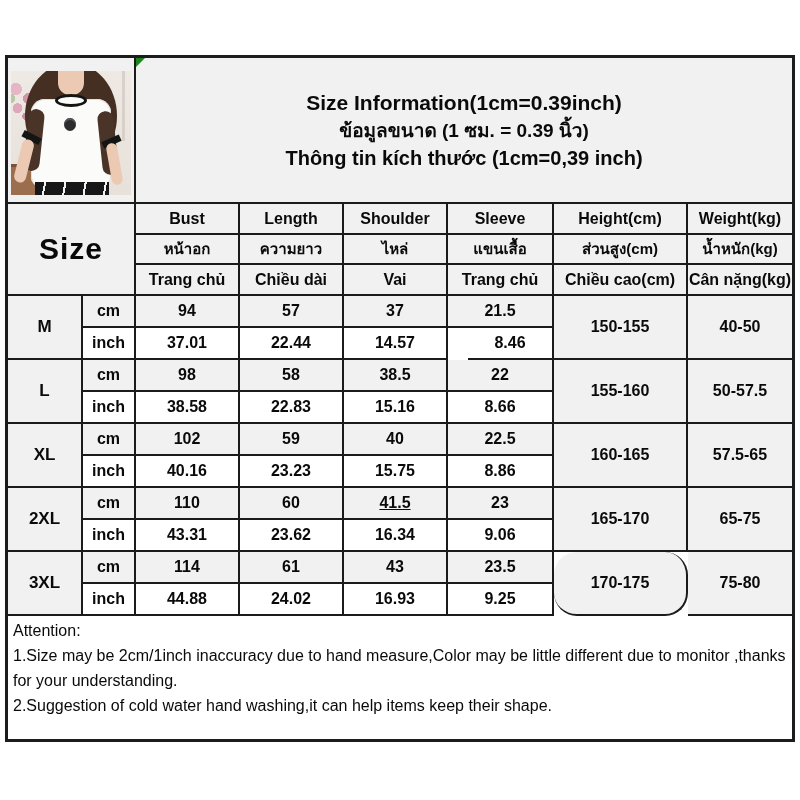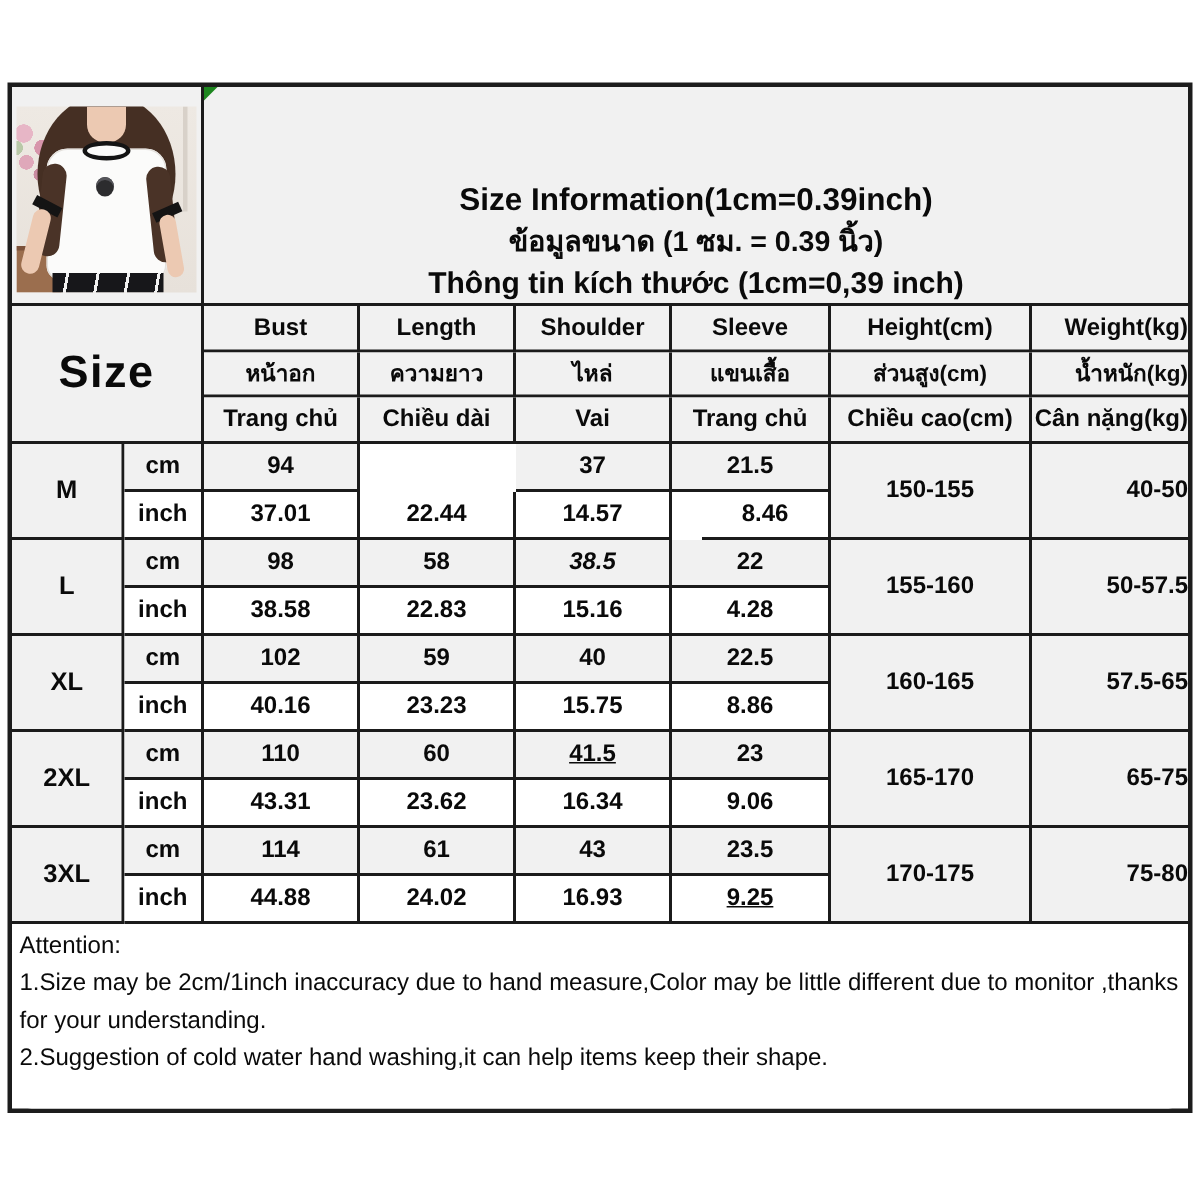--- a/index.html
+++ b/index.html
@@ -15,21 +15,21 @@
     grid-template-columns:75px 53px 104px 104px 104px 106px 134px 1fr;
     grid-template-rows:146px 31px 30px 31px repeat(10,32px) 1fr;
   }
   .c{
     display:flex;align-items:center;justify-content:center;
     border-right:2px solid #1b1b1b;border-bottom:2px solid #1b1b1b;
     box-sizing:border-box;overflow:hidden;background:#fff;
   }
   .gray{background:#f1f1f1;}
   .white{background:#ffffff;}
-  .lastcol{border-right:none;justify-content:flex-end;}
+  .lastcol{border-right:none;}
   .lastrow{border-bottom:none;}
   .bold{font-weight:bold;}
 
   
   .title-cell{flex-direction:column;position:relative;gap:2px;}
   .title-en{font-size:21px;font-weight:bold;line-height:26px;}
   .title-th{font-size:19px;font-weight:bold;line-height:25px;}
   .title-vi{font-size:20px;font-weight:bold;line-height:26px;}
   .green-tri{
     position:absolute;left:0;top:0;width:0;height:0;
@@ -136,42 +136,43 @@
   <div class="c gray bold h-vi lastcol" style="grid-column:8;grid-row:4;">Cân nặng(kg)</div>
 
   <div class="c white attention lastcol lastrow" style="grid-column:1/9;grid-row:15;">
     <div>Attention:</div>
     <div>1.Size may be 2cm/1inch inaccuracy due to hand measure,Color may be little different due to monitor ,thanks for your understanding.</div>
     <div>2.Suggestion of cold water hand washing,it can help items keep their shape.</div>
   </div>
 <div class="c gray bold size-label" style="grid-area: 5 / 1 / span 2;">M</div>
     <div class="c gray bold unit" style="grid-area: 5 / 2;">cm</div>
     <div class="c gray bold val" style="grid-area: 5 / 3;">94</div>
+    <div class="c gray bold val" style="grid-area: 5 / 4;">57</div>
     <div class="c gray bold val" style="grid-area: 5 / 5;">37</div>
     <div class="c gray bold val" style="grid-area: 5 / 6;">21.5</div>
     <div class="c gray bold val" style="grid-area: 5 / 7 / span 2;">150-155</div>
     <div class="c gray bold val lastcol" style="grid-area: 5 / 8 / span 2;">40-50</div>
     <div class="c white bold unit" style="grid-area: 6 / 2;">inch</div>
     <div class="c white bold val" style="grid-area: 6 / 3;">37.01</div>
     <div class="c white bold val" style="grid-area: 6 / 4;">22.44</div>
     <div class="c white bold val" style="grid-area: 6 / 5;">14.57</div>
     <div class="c white bold val" style="grid-area: 6 / 6; margin-left: 20px;">8.46</div>
     <div class="c gray bold size-label" style="grid-area: 7 / 1 / span 2;">L</div>
     <div class="c gray bold unit" style="grid-area: 7 / 2;">cm</div>
     <div class="c gray bold val" style="grid-area: 7 / 3;">98</div>
     <div class="c gray bold val" style="grid-area: 7 / 4;">58</div>
-    <div class="c gray bold val" style="grid-area: 7 / 5; font-style: italic;">38.5</div>
+    <div class="c gray bold val" style="grid-area: 7 / 5;">38.5</div>
     <div class="c gray bold val" style="grid-area: 7 / 6;">22</div>
     <div class="c gray bold val" style="grid-area: 7 / 7 / span 2;">155-160</div>
     <div class="c gray bold val lastcol" style="grid-area: 7 / 8 / span 2;">50-57.5</div>
     <div class="c white bold unit" style="grid-area: 8 / 2;">inch</div>
     <div class="c white bold val" style="grid-area: 8 / 3;">38.58</div>
     <div class="c white bold val" style="grid-area: 8 / 4;">22.83</div>
     <div class="c white bold val" style="grid-area: 8 / 5;">15.16</div>
-    <div class="c white bold val" style="grid-area: 8 / 6;">4.28</div>
+    <div class="c white bold val" style="grid-area: 8 / 6;">8.66</div>
     <div class="c gray bold size-label" style="grid-area: 9 / 1 / span 2;">XL</div>
     <div class="c gray bold unit" style="grid-area: 9 / 2;">cm</div>
     <div class="c gray bold val" style="grid-area: 9 / 3;">102</div>
     <div class="c gray bold val" style="grid-area: 9 / 4;">59</div>
     <div class="c gray bold val" style="grid-area: 9 / 5;">40</div>
     <div class="c gray bold val" style="grid-area: 9 / 6;">22.5</div>
     <div class="c gray bold val" style="grid-area: 9 / 7 / span 2;">160-165</div>
     <div class="c gray bold val lastcol" style="grid-area: 9 / 8 / span 2;">57.5-65</div>
     <div class="c white bold unit" style="grid-area: 10 / 2;">inch</div>
     <div class="c white bold val" style="grid-area: 10 / 3;">40.16</div>
@@ -190,20 +191,20 @@
     <div class="c white bold val" style="grid-area: 12 / 3;">43.31</div>
     <div class="c white bold val" style="grid-area: 12 / 4;">23.62</div>
     <div class="c white bold val" style="grid-area: 12 / 5;">16.34</div>
     <div class="c white bold val" style="grid-area: 12 / 6;">9.06</div>
     <div class="c gray bold size-label" style="grid-area: 13 / 1 / span 2;">3XL</div>
     <div class="c gray bold unit" style="grid-area: 13 / 2;">cm</div>
     <div class="c gray bold val" style="grid-area: 13 / 3;">114</div>
     <div class="c gray bold val" style="grid-area: 13 / 4;">61</div>
     <div class="c gray bold val" style="grid-area: 13 / 5;">43</div>
     <div class="c gray bold val" style="grid-area: 13 / 6;">23.5</div>
-    <div class="c gray bold val" style="grid-area: 13 / 7 / span 2;">170-175</div>
+    <div class="c gray bold val" style="grid-area: 13 / 7 / span 2; border-radius: 23px;">170-175</div>
     <div class="c gray bold val lastcol" style="grid-area: 13 / 8 / span 2;">75-80</div>
     <div class="c white bold unit" style="grid-area: 14 / 2;">inch</div>
     <div class="c white bold val" style="grid-area: 14 / 3;">44.88</div>
     <div class="c white bold val" style="grid-area: 14 / 4;">24.02</div>
     <div class="c white bold val" style="grid-area: 14 / 5;">16.93</div>
-    <div class="c white bold val" style="grid-area: 14 / 6; text-decoration: underline;">9.25</div>
+    <div class="c white bold val" style="grid-area: 14 / 6;">9.25</div>
   </div>
 
 </body></html>

